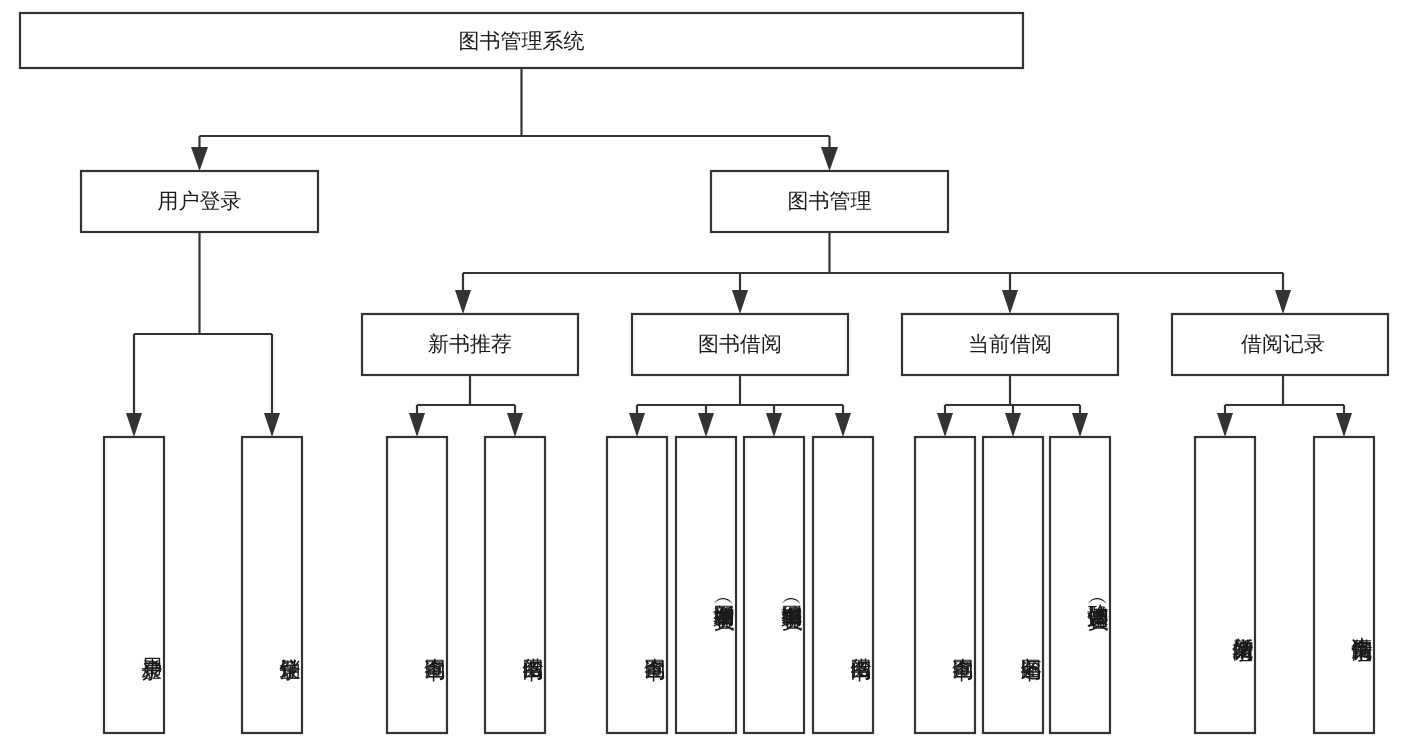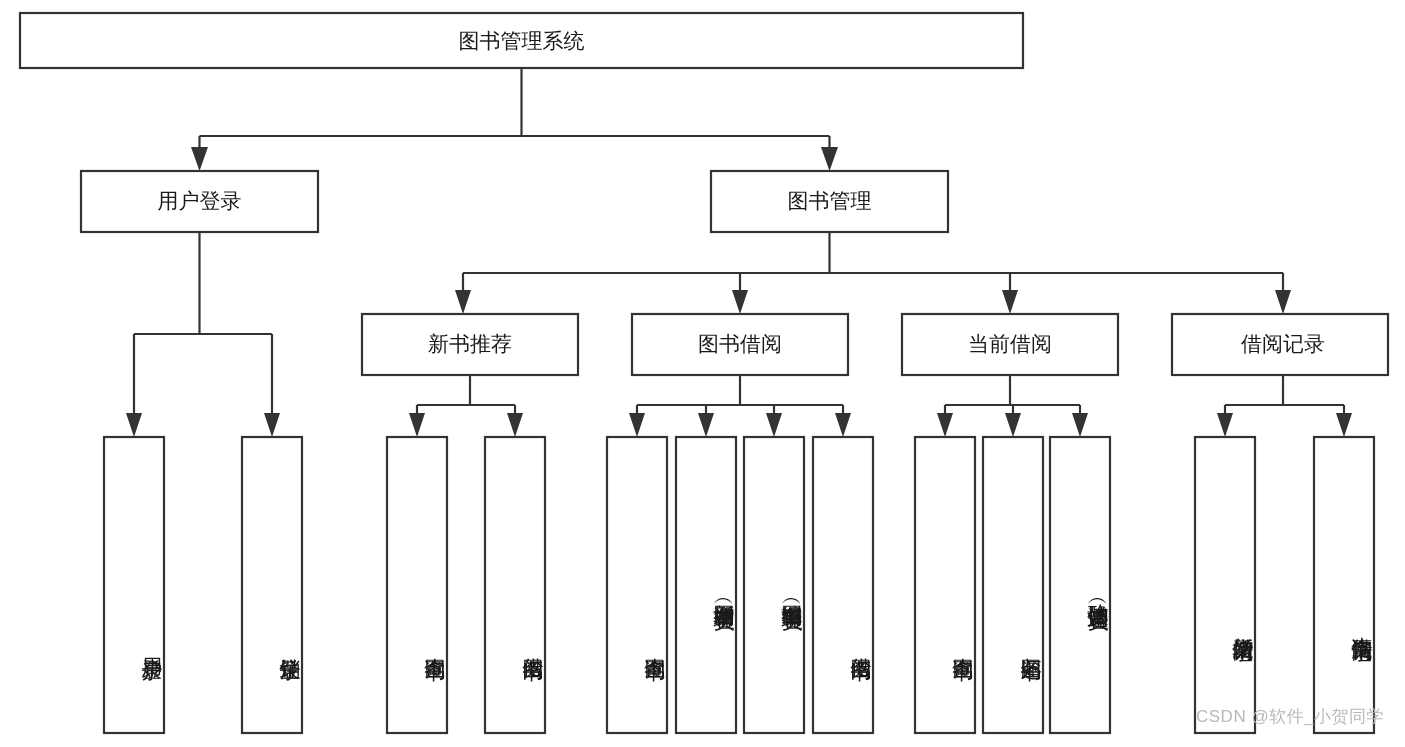--- a/index.html
+++ b/index.html
@@ -215,15 +215,14 @@
   <div class="vlabel" style="left:607px; top:437px; width:60px; height:296px; padding-top:58px;">查询图书</div>
   <div class="vlabel" style="left:676px; top:437px; width:60px; height:296px; padding-top:6px;">新增图书（管理员）</div>
   <div class="vlabel" style="left:744px; top:437px; width:60px; height:296px; padding-top:6px;">编辑图书（管理员）</div>
   <div class="vlabel" style="left:813px; top:437px; width:60px; height:296px; padding-top:58px;">借阅图书</div>
   <div class="vlabel" style="left:915px; top:437px; width:60px; height:296px; padding-top:58px;">查询图书</div>
   <div class="vlabel" style="left:983px; top:437px; width:60px; height:296px; padding-top:58px;">归还图书</div>
   <div class="vlabel" style="left:1050px; top:437px; width:60px; height:296px; padding-top:6px;">确认归还（管理员）</div>
   <div class="vlabel" style="left:1195px; top:437px; width:60px; height:296px; padding-top:38px;">新增借阅记录</div>
   <div class="vlabel" style="left:1314px; top:437px; width:60px; height:296px; padding-top:38px;">查询借阅记录</div>
 
-  <div class="watermark" style="left:1196px; top:705px;">CSDN @软件_小贺同学</div>
 
 </div>
 
 </body></html>

